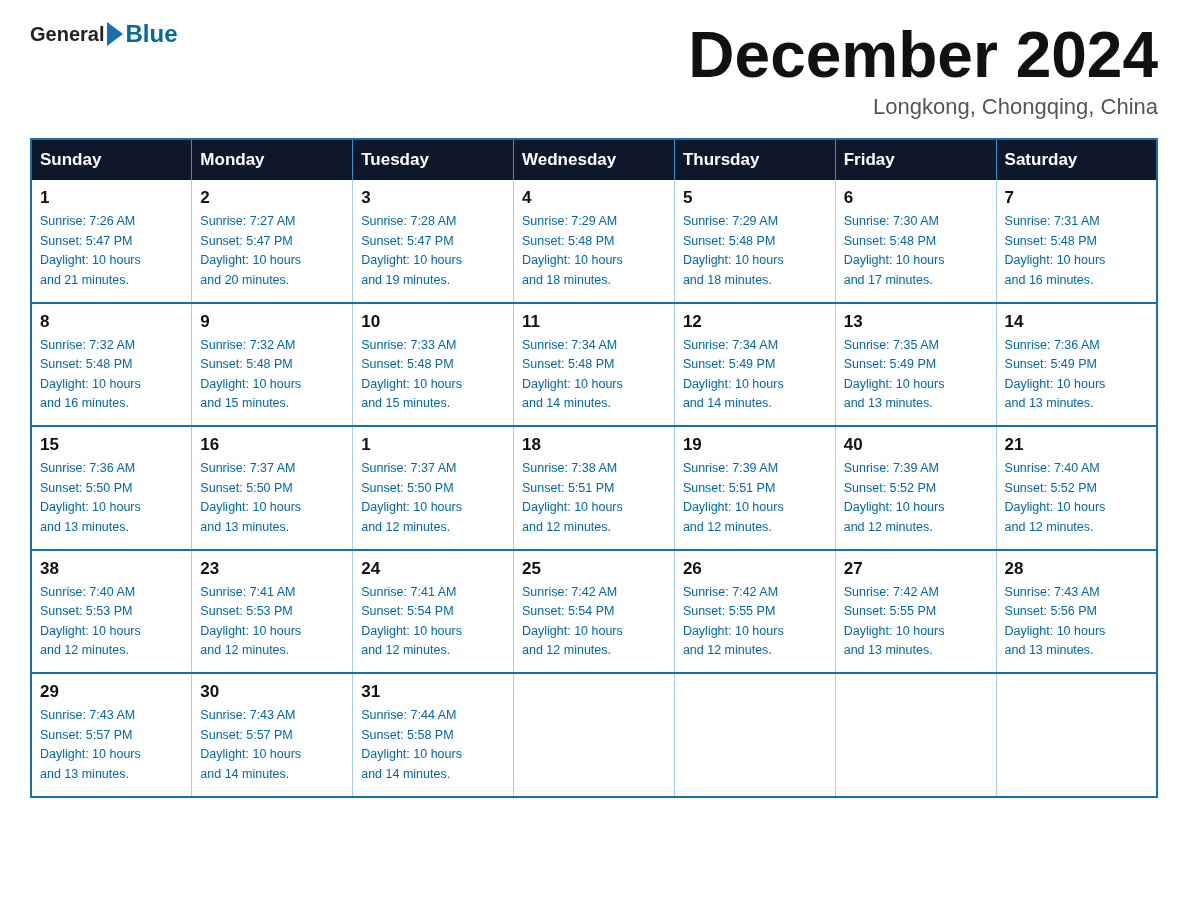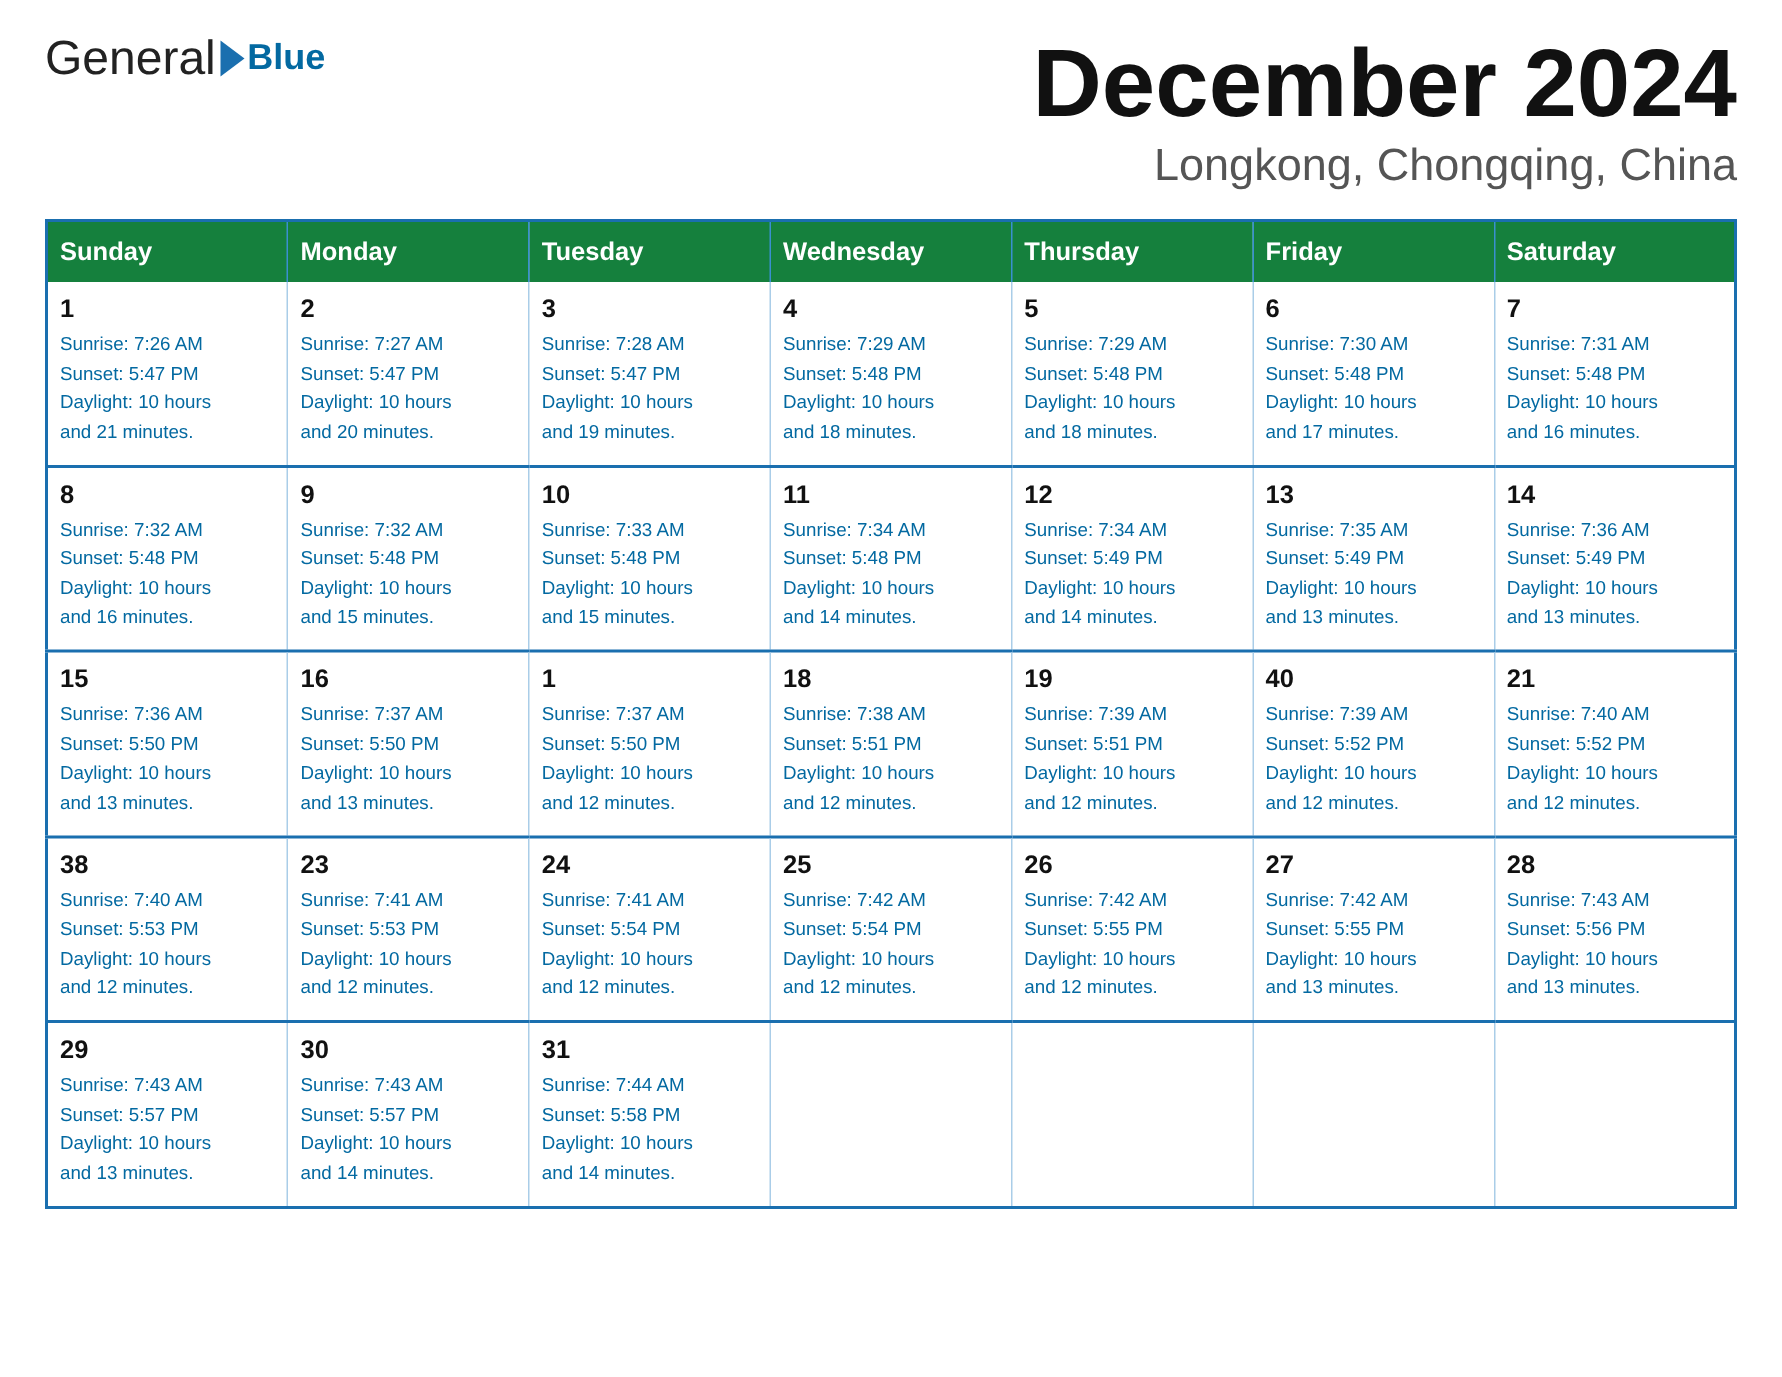--- a/index.html
+++ b/index.html
@@ -21,21 +21,21 @@
       flex-direction: column;
       align-items: flex-start;
     }
     .logo-text {
       display: flex;
       align-items: center;
       font-size: 22px;
       font-weight: bold;
       color: #333;
     }
-    .logo-general { color: #222; font-size: 32px; font-weight: normal; }
+    .logo-general { color: #222; font-size: 20px; font-weight: bold; }
     .logo-arrow {
       width: 0;
       height: 0;
       border-left: 16px solid #1a6faf;
       border-top: 12px solid transparent;
       border-bottom: 12px solid transparent;
       margin-left: 3px;
       display: inline-block;
     }
     .logo-blue {
@@ -47,31 +47,31 @@
     .title-block {
       text-align: right;
     }
     .month-title {
       font-size: 64px;
       font-weight: bold;
       color: #111;
       line-height: 1.1;
     }
     .location {
-      font-size: 30px;
+      font-size: 22px;
       color: #555;
       margin-top: 4px;
     }
     .calendar {
       width: 100%;
       border-collapse: collapse;
       border: 2px solid #1a6faf;
     }
     .calendar thead tr th {
-      background: #15803d;
+      background: #0f172a;
       color: #fff;
       font-size: 17px;
       font-weight: bold;
       padding: 10px 8px;
       text-align: left;
       border-right: 1px solid #3a8fd0;
     }
     .calendar thead tr th:last-child { border-right: none; }
     .calendar tbody tr td {
       vertical-align: top;

